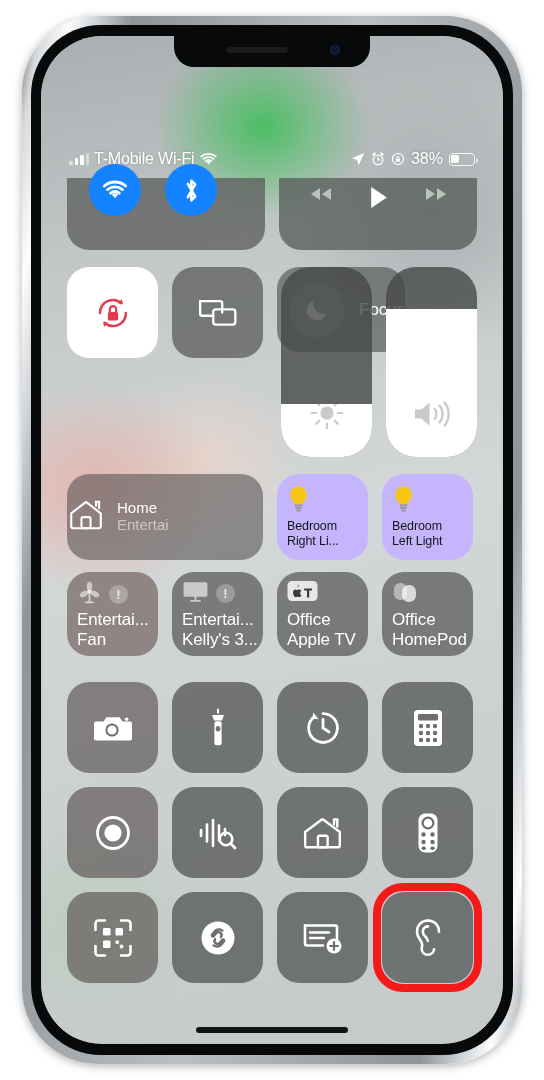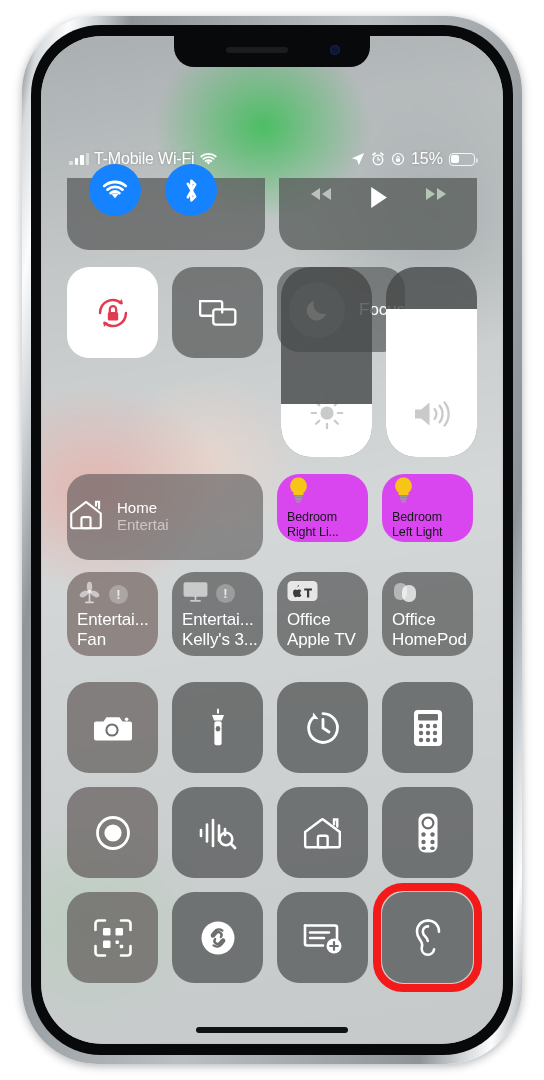--- a/index.html
+++ b/index.html
@@ -187,22 +187,22 @@
   #row-home { height: 86px; margin-bottom: 12px; }
   #home-module {
     width: 196px; height: 86px; border-radius: 22px;
     background: rgba(92,88,88,.62);
     display: flex; align-items: center; gap: 12px; 
   }
   .home-text-wrap { display: flex; flex-direction: column; line-height: 1.12; }
   #home-title { color:#fff; font-size: 15px; }
   #home-subtitle { color: rgba(255,255,255,.55); font-size: 15px; }
   .light-tile {
-    width: 91px; height: 68px; border-radius: 22px;
-    background: #d946ef;
+    width: 91px; height: 86px; border-radius: 22px;
+    background: #c4b5fd;
     display: flex; flex-direction: column; align-items: flex-start;
     justify-content: center; padding: 6px 0 6px 10px;
   }
   .light-tile .bulb { margin-bottom: 3px; }
   .light-name {
     color: #15161a; font-size: 12.5px; line-height: 1.18;
     white-space: pre-line; letter-spacing: -.1px;
   }
 
   
@@ -312,21 +312,21 @@
           <path d="M2.4 3.2L4.6 1.4M13.6 3.2L11.4 1.4" stroke="#fff" stroke-width="2" stroke-linecap="round"></path>
         </svg>
       </span>
       <span class="sb-ico">
         <svg width="14" height="14" viewBox="0 0 16 16">
           <circle cx="8" cy="8" r="6.3" fill="none" stroke="#fff" stroke-width="1.4"></circle>
           <rect x="5.7" y="7.4" width="4.6" height="3.7" rx="0.7" fill="#fff"></rect>
           <path d="M6.6 7.4V6.3a1.4 1.4 0 0 1 2.8 0v1.1" fill="none" stroke="#fff" stroke-width="1.1"></path>
         </svg>
       </span>
-      <span id="battery-pct">15%</span>
+      <span id="battery-pct">38%</span>
       <span id="battery-shell">
         <span id="battery-fill" style="width: 38%;"></span>
       </span>
     </div>
   </div>
 
   <div id="control-center">
 
     <div class="cc-row" id="row-connect">
       <div class="module" id="connectivity-module">

